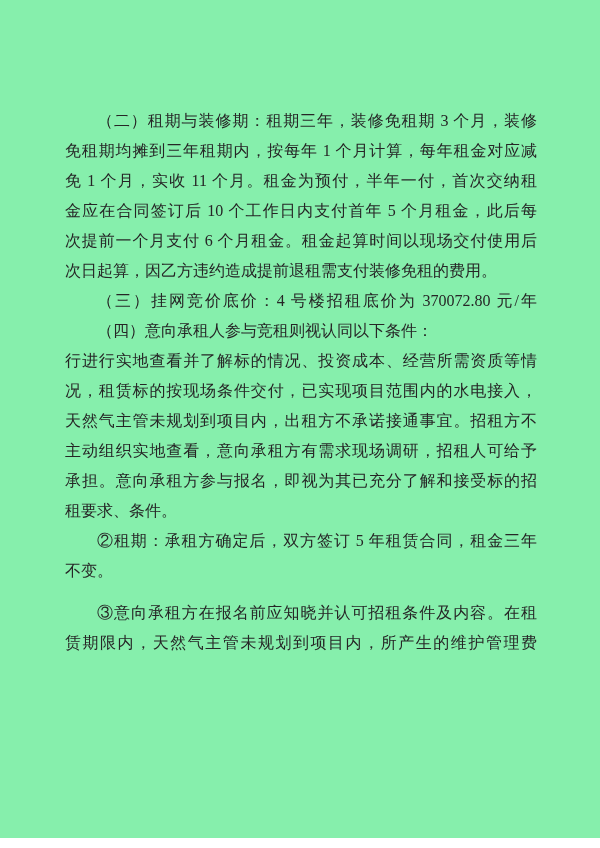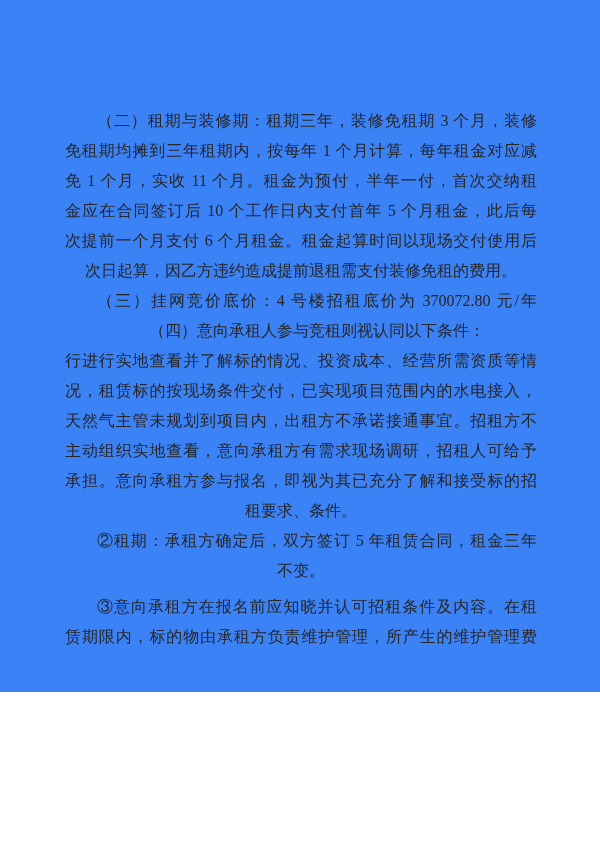--- a/index.html
+++ b/index.html
@@ -8,50 +8,50 @@
   }
   body {
     width: 600px;
     height: 848px;
     background: #ffffff;
     overflow: hidden;
   }
   .page {
     position: relative;
     width: 600px;
-    height: 692px;
-    background: #3b82f6;
+    height: 838px;
+    background: #86efac;
   }
   .doc {
     position: absolute;
     left: 65px;
     top: 106px;
     width: 472px;
     color: #262626;
     font-family: "Liberation Serif", "DejaVu Serif", serif;
     font-size: 16px;
     line-height: 30px;
     letter-spacing: 0;
   }
   .ln {
     width: 472px;
-    text-align: center;
+    text-align: left;
   }
   
   .j {
     text-align: justify;
     text-align-last: justify;
   }
   
   .ind {
     text-indent: 2em;
   }
   
   .sp {
-    margin-top: 6px;
+    margin-top: 12px;
   }
 </style>
 </head>
 <body>
 
 <div class="page">
   <div class="doc">
     <div class="ln j ind">（二）租期与装修期：租期三年，装修免租期 3 个月，装修</div>
     <div class="ln j">免租期均摊到三年租期内，按每年 1 个月计算，每年租金对应减</div>
     <div class="ln j">免 1 个月，实收 11 个月。租金为预付，半年一付，首次交纳租</div>
@@ -62,15 +62,15 @@
     <div class="ln ind">（四）意向承租人参与竞租则视认同以下条件：</div>
     <div class="ln j">行进行实地查看并了解标的情况、投资成本、经营所需资质等情</div>
     <div class="ln j">况，租赁标的按现场条件交付，已实现项目范围内的水电接入，</div>
     <div class="ln j">天然气主管未规划到项目内，出租方不承诺接通事宜。招租方不</div>
     <div class="ln j">主动组织实地查看，意向承租方有需求现场调研，招租人可给予</div>
     <div class="ln j">承担。意向承租方参与报名，即视为其已充分了解和接受标的招</div>
     <div class="ln">租要求、条件。</div>
     <div class="ln j ind">②租期：承租方确定后，双方签订 5 年租赁合同，租金三年</div>
     <div class="ln">不变。</div>
     <div class="ln j ind sp">③意向承租方在报名前应知晓并认可招租条件及内容。在租</div>
-    <div class="ln j">赁期限内，标的物由承租方负责维护管理，所产生的维护管理费</div>
+    <div class="ln j">赁期限内，天然气主管未规划到项目内，所产生的维护管理费</div>
   </div>
 </div>
 
 </body></html>

